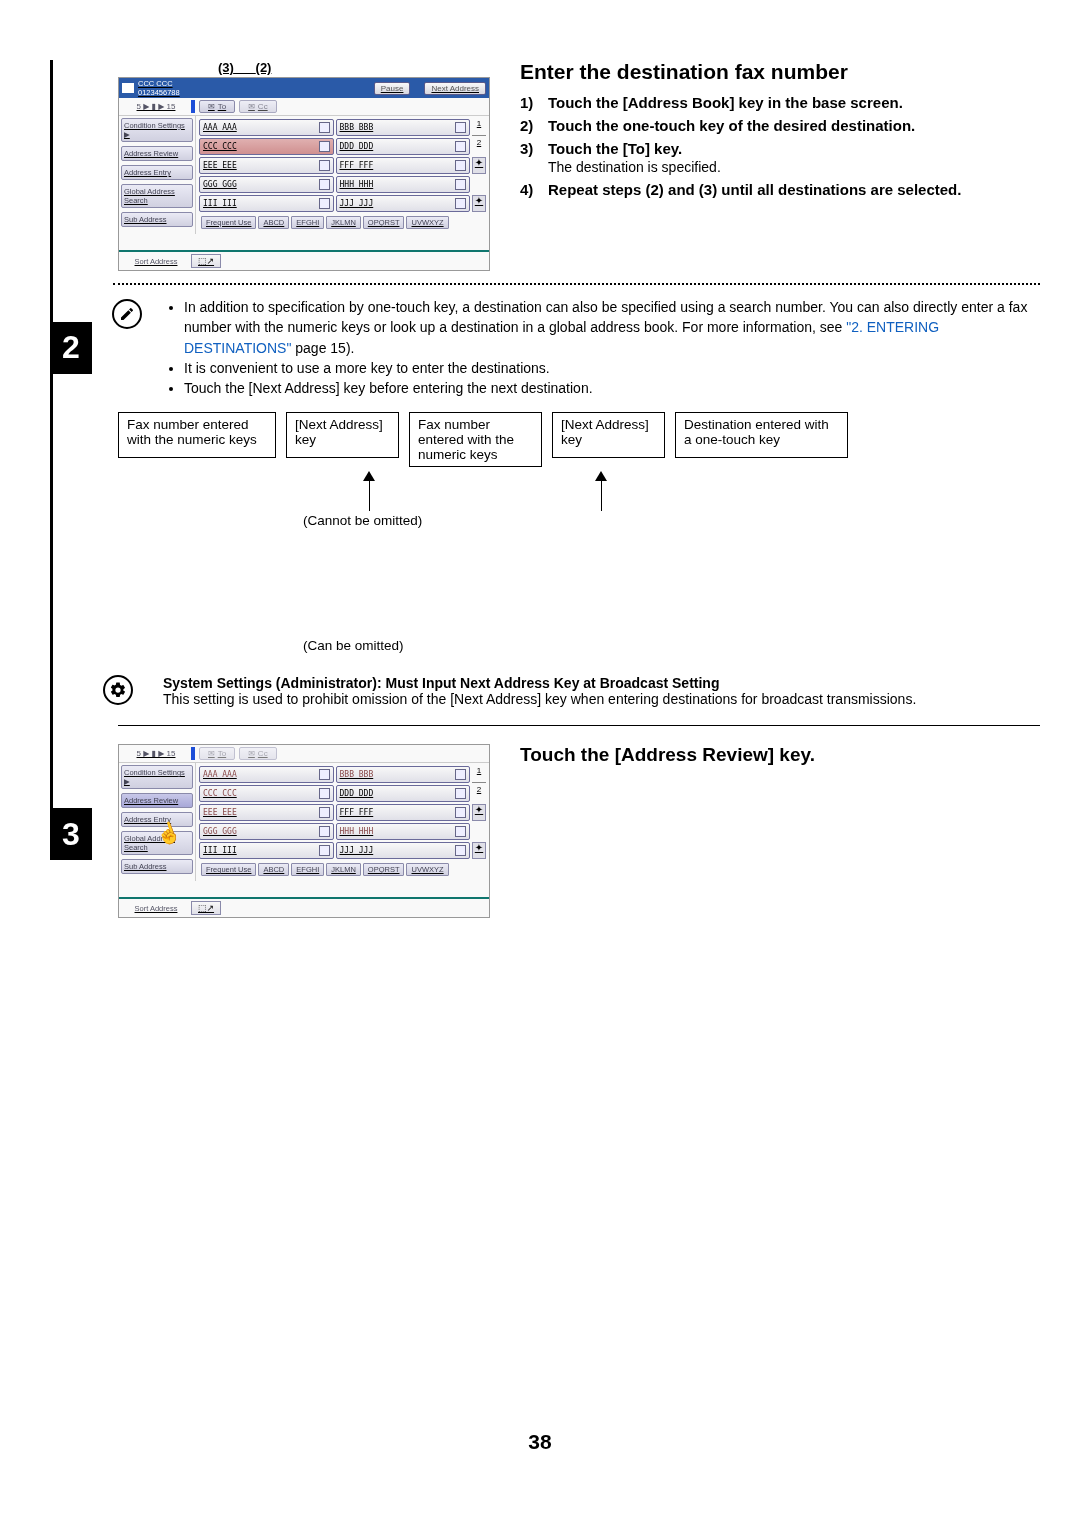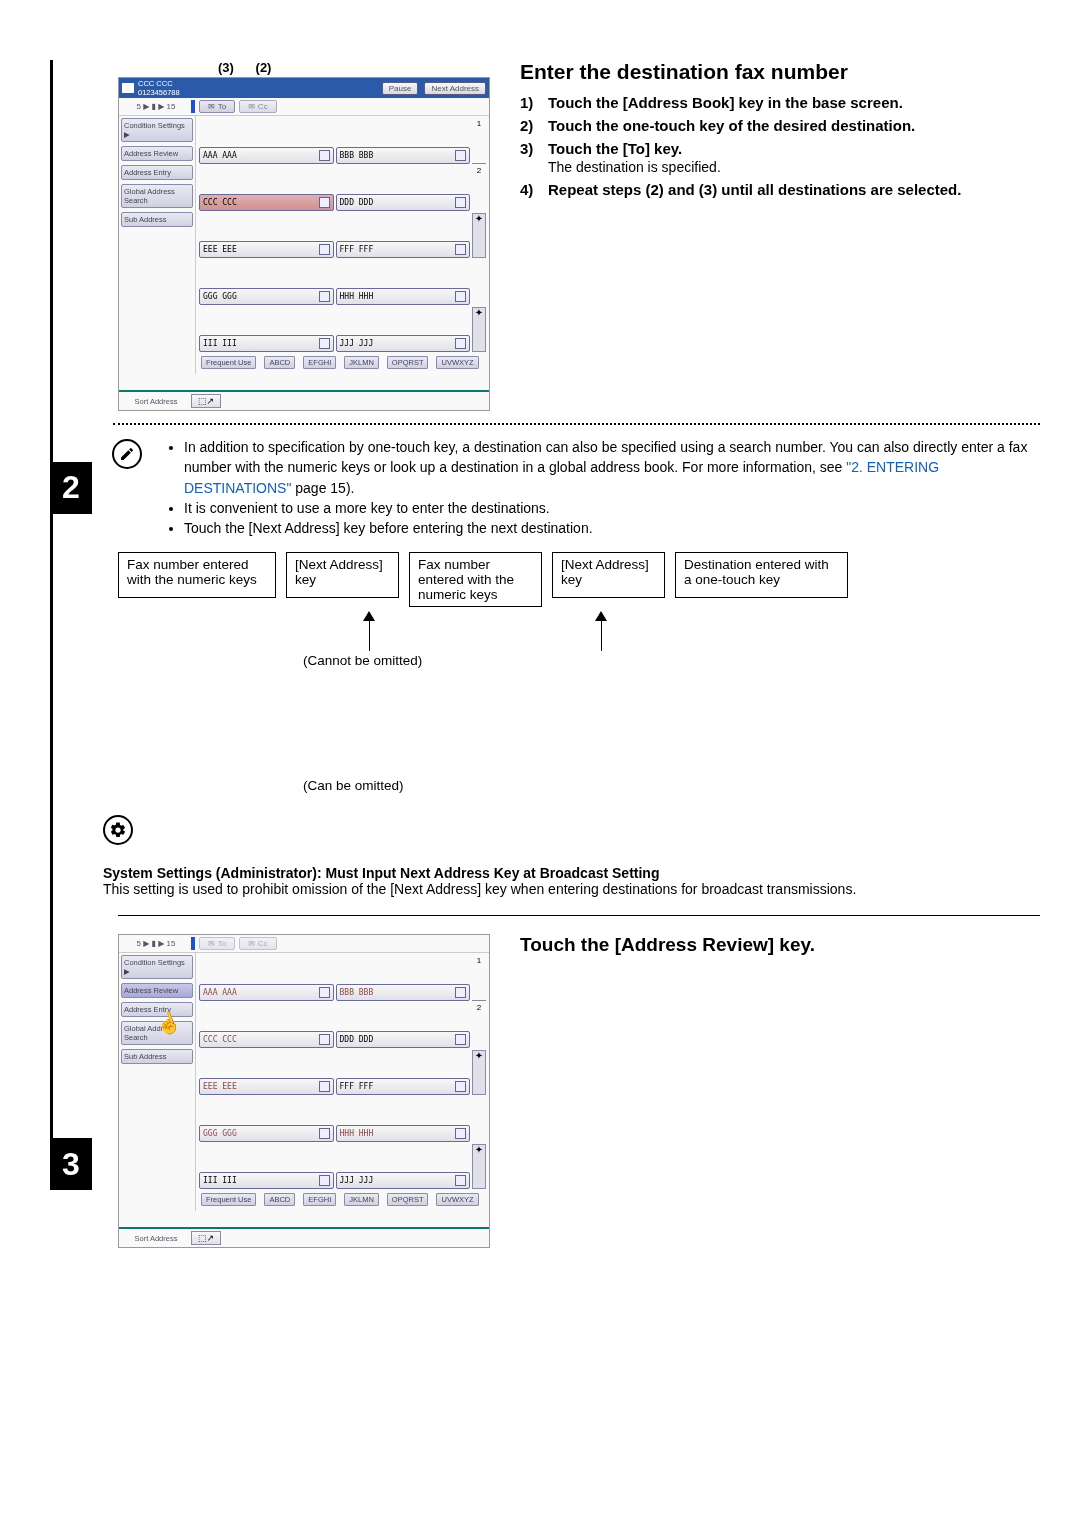--- a/index.html
+++ b/index.html
@@ -36,20 +36,21 @@
     flex-shrink: 0;
   }
   .top-row {
     display: flex;
     align-items: flex-start;
     gap: 30px;
   }
   .screenshot-box {
     width: 372px;
     flex-shrink: 0;
+    text-decoration: underline;
   }
   .callouts {
     font-size: 13px;
     font-weight: bold;
     padding-left: 100px;
     margin-bottom: 2px;
   }
   .fax-screen {
     border: 1px solid #999;
     background: #f9f9f9;
@@ -64,21 +65,21 @@
   }
   .fax-header-icon {
     width: 12px;
     height: 10px;
     background: #fff;
     margin-right: 4px;
   }
   .fax-header-btns {
     margin-left: auto;
     display: flex;
-    gap: 6px;
+    gap: 14px;
   }
   .fax-btn {
     background: linear-gradient(#f8f8f8,#d8d8e0);
     border: 1px solid #5a5a8a;
     padding: 1px 6px;
     font-size: 8px;
     color: #555;
     border-radius: 2px;
   }
   .fax-nav-row {
@@ -139,21 +140,20 @@
   .fax-entry {
     background: linear-gradient(#f8f8f8,#e0e0e8);
     border: 1px solid #6a6a9a;
     padding: 2px 3px;
     font-size: 8px;
     font-family: monospace;
     display: flex;
     justify-content: space-between;
     align-items: center;
     border-radius: 2px;
-    margin-top: 28px;
   }
   .fax-entry.sel {
     background: linear-gradient(#e0b0b0,#d09090);
   }
   .fax-entry.dim-sel {
     color: #8a4a4a;
   }
   .fax-entry-icon {
     width: 9px; height: 9px;
     border: 1px solid #668;
@@ -167,21 +167,21 @@
   .fax-scroll {
     grid-column: 3;
     background: #e0e0e8;
     border: 1px solid #8a8aaa;
     text-align: center;
     font-size: 10px;
     line-height: 10px;
   }
   .fax-bottom {
     display: flex;
-    gap: 8px;
+    gap: 2px;
     padding: 0 2px 2px 2px;
   }
   .fax-tab-btn {
     background: linear-gradient(#eaeaf5,#d0d0e0);
     border: 1px solid #8a8aaa;
     padding: 1px 4px;
     font-size: 7.5px;
     color: #445;
     border-radius: 1px;
   }
@@ -307,23 +307,22 @@
     display: flex;
     gap: 110px;
     margin-left: 240px;
     font-size: 13.5px;
     margin-top: 2px;
     flex-direction: column;
   }
   .admin-block {
     display: flex;
     align-items: flex-start;
-    gap: 20px;
+    gap: 30px;
     margin: 22px 0 8px 40px;
-    flex-direction: column;
   }
   .gear-icon {
     width: 26px;
     height: 26px;
     border: 2px solid #000;
     border-radius: 50%;
     display: flex;
     align-items: center;
     justify-content: center;
     flex-shrink: 0;

